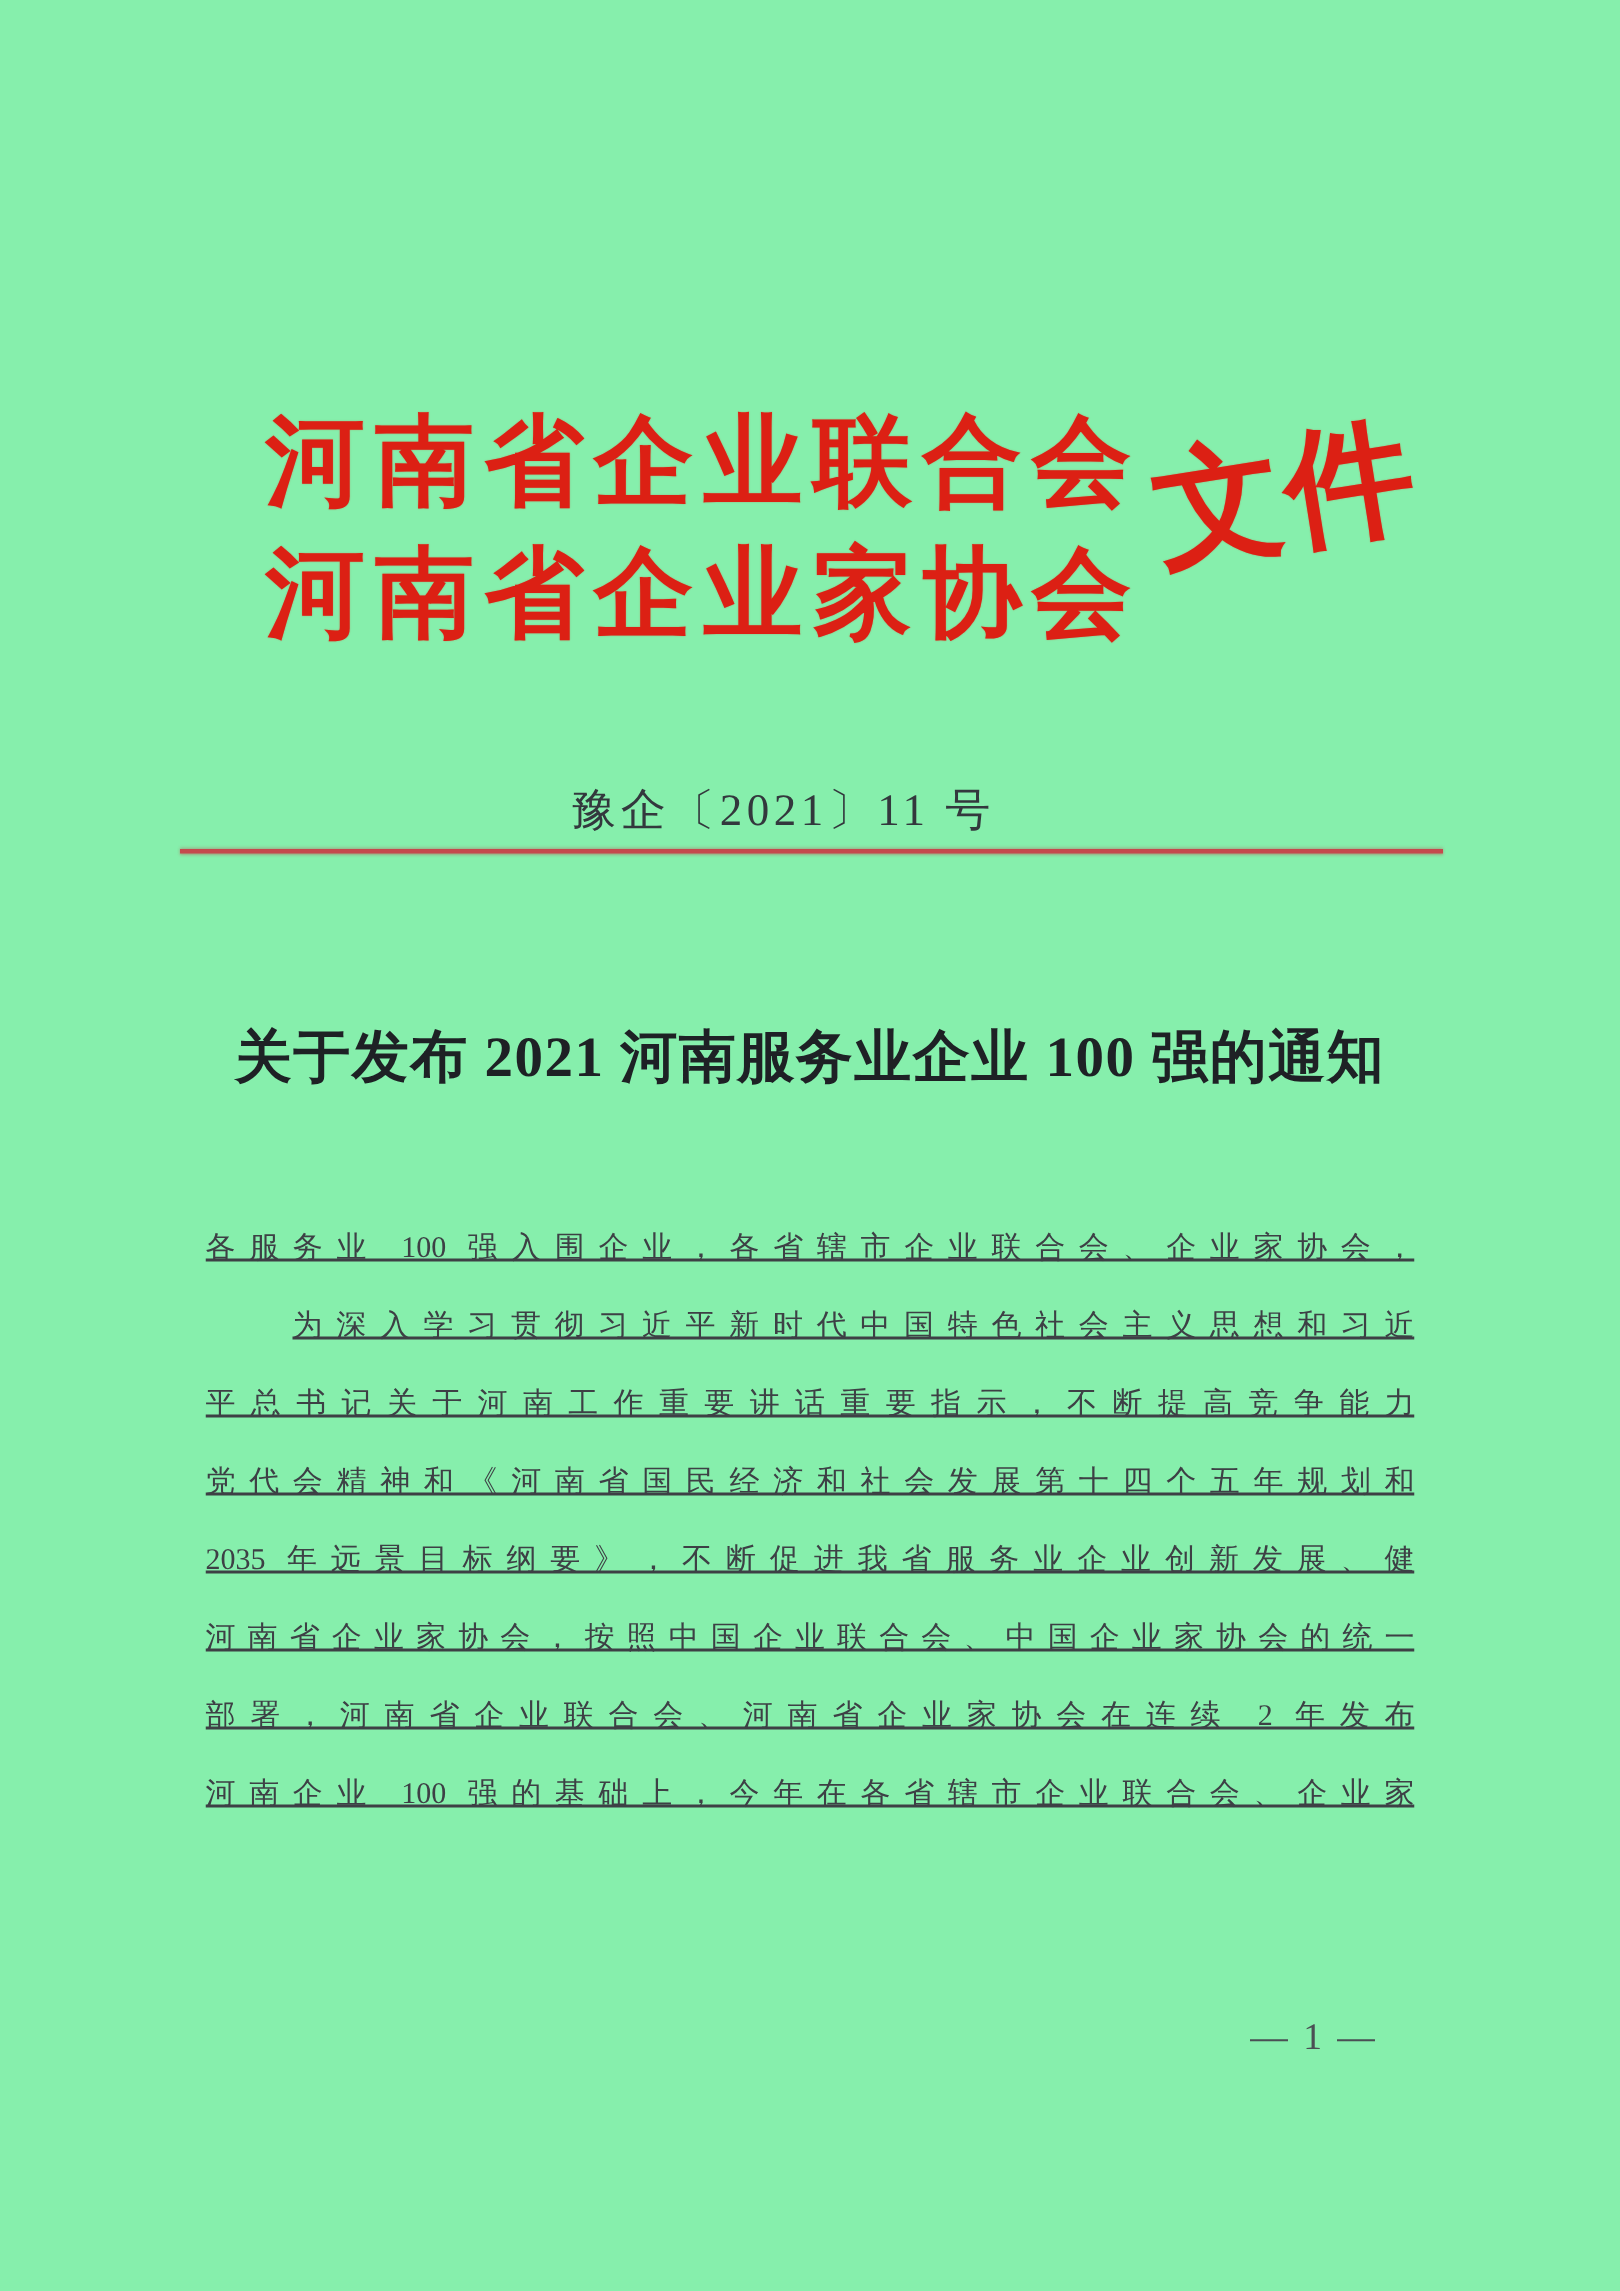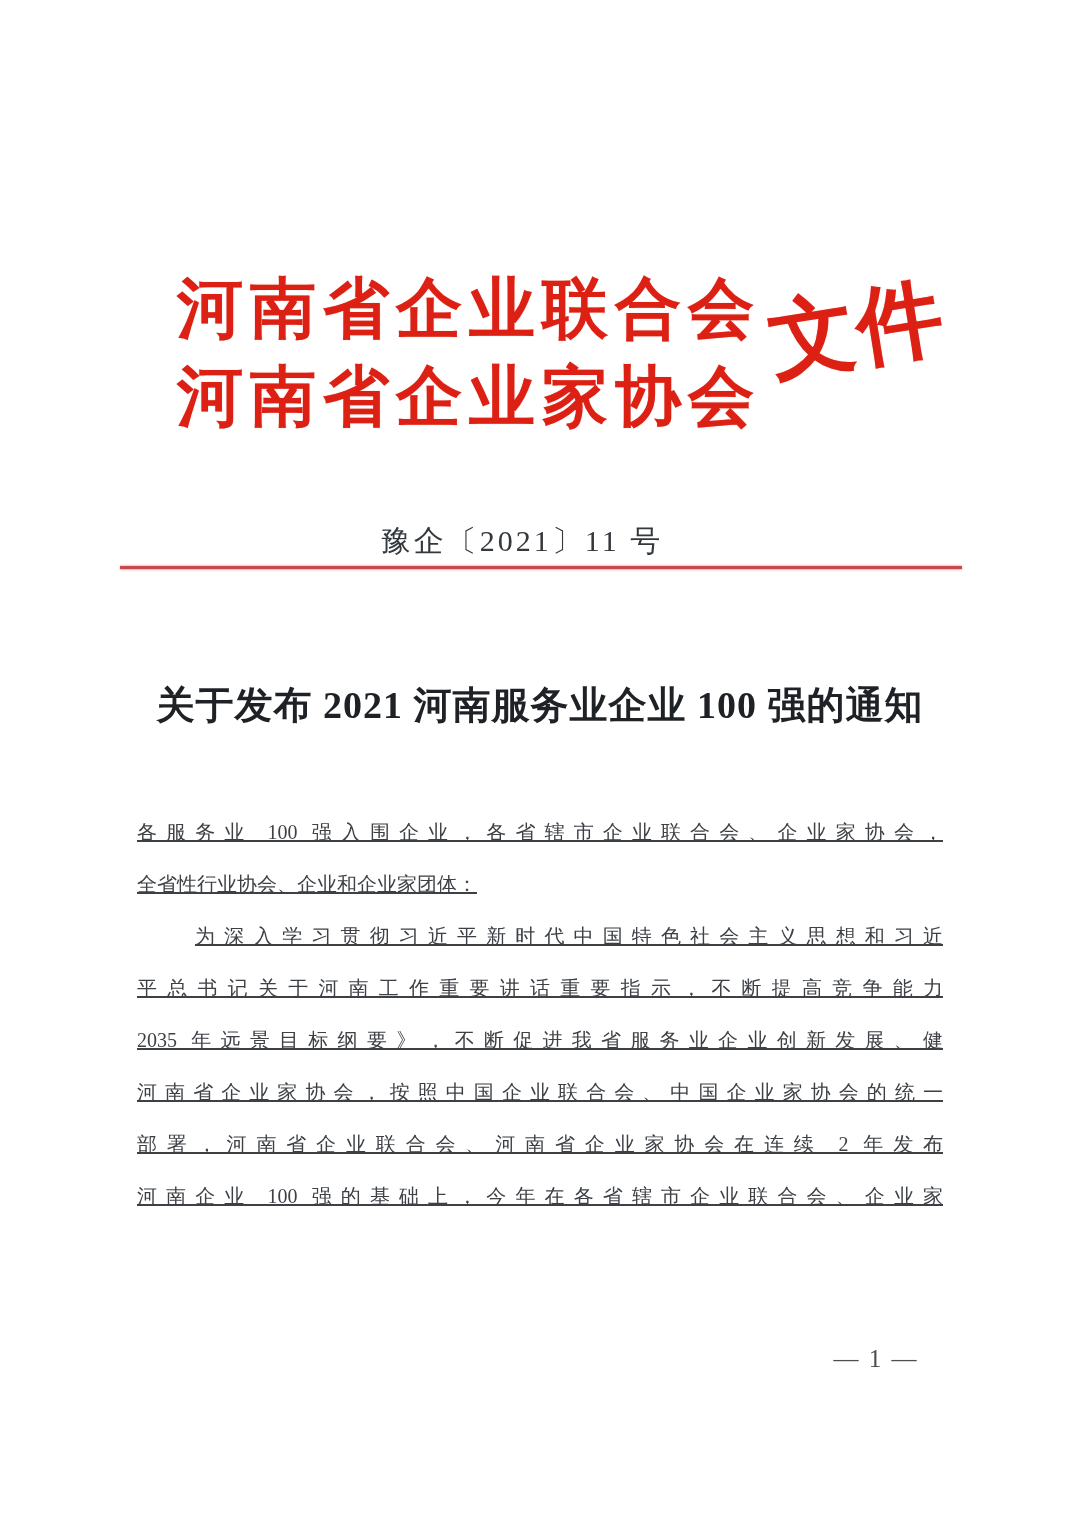--- a/index.html
+++ b/index.html
@@ -1,20 +1,20 @@
 <!DOCTYPE html>
 <html lang="zh"><head>
 <meta charset="utf-8">
 <style>
   html,body{margin:0;padding:0;background:#e9e9e9;}
   .page{
     position:relative;
     width:1080px;height:1527px;
     margin:0 auto;
-    background:#ffffff;
+    background:#86efac;
     overflow:hidden;
     font-family:"Liberation Serif","DejaVu Serif",serif;
   }
 
   
   .org-block{
     position:absolute;left:177px;top:265px;
     width:620px;
   }
   .org-line{
@@ -111,23 +111,23 @@
   <div class="doc-word">文件</div>
 
   <div class="doc-number">豫企〔2021〕11 号</div>
 
   <div class="red-divider"></div>
 
   <h1 class="doc-title">关于发布 2021 河南服务业企业 100 强的通知</h1>
 
   <div class="doc-body">
     <p class="body-line">各服务业 100 强入围企业，各省辖市企业联合会、企业家协会，</p>
-    <p class="body-line short">全省性行业协会、企业和企业家团体：</p>
     <p class="body-line indent">为深入学习贯彻习近平新时代中国特色社会主义思想和习近</p>
     <p class="body-line">平总书记关于河南工作重要讲话重要指示，不断提高竞争能力</p>
+    <p class="body-line">党代会精神和《河南省国民经济和社会发展第十四个五年规划和</p>
     <p class="body-line">2035 年远景目标纲要》，不断促进我省服务业企业创新发展、健</p>
     <p class="body-line">河南省企业家协会，按照中国企业联合会、中国企业家协会的统一</p>
     <p class="body-line">部署，河南省企业联合会、河南省企业家协会在连续 2 年发布</p>
     <p class="body-line">河南企业 100 强的基础上，今年在各省辖市企业联合会、企业家</p>
   </div>
 
   <div class="page-number">— 1 —</div>
 
 </div>
 

